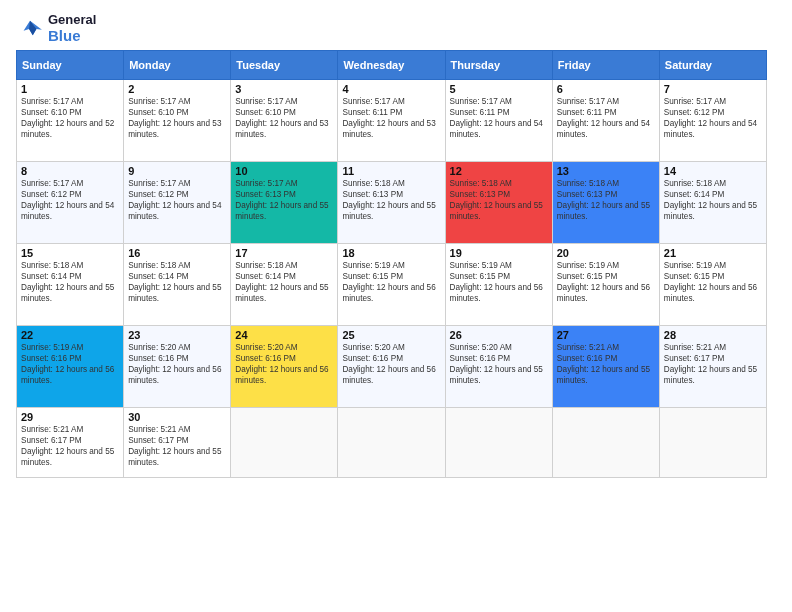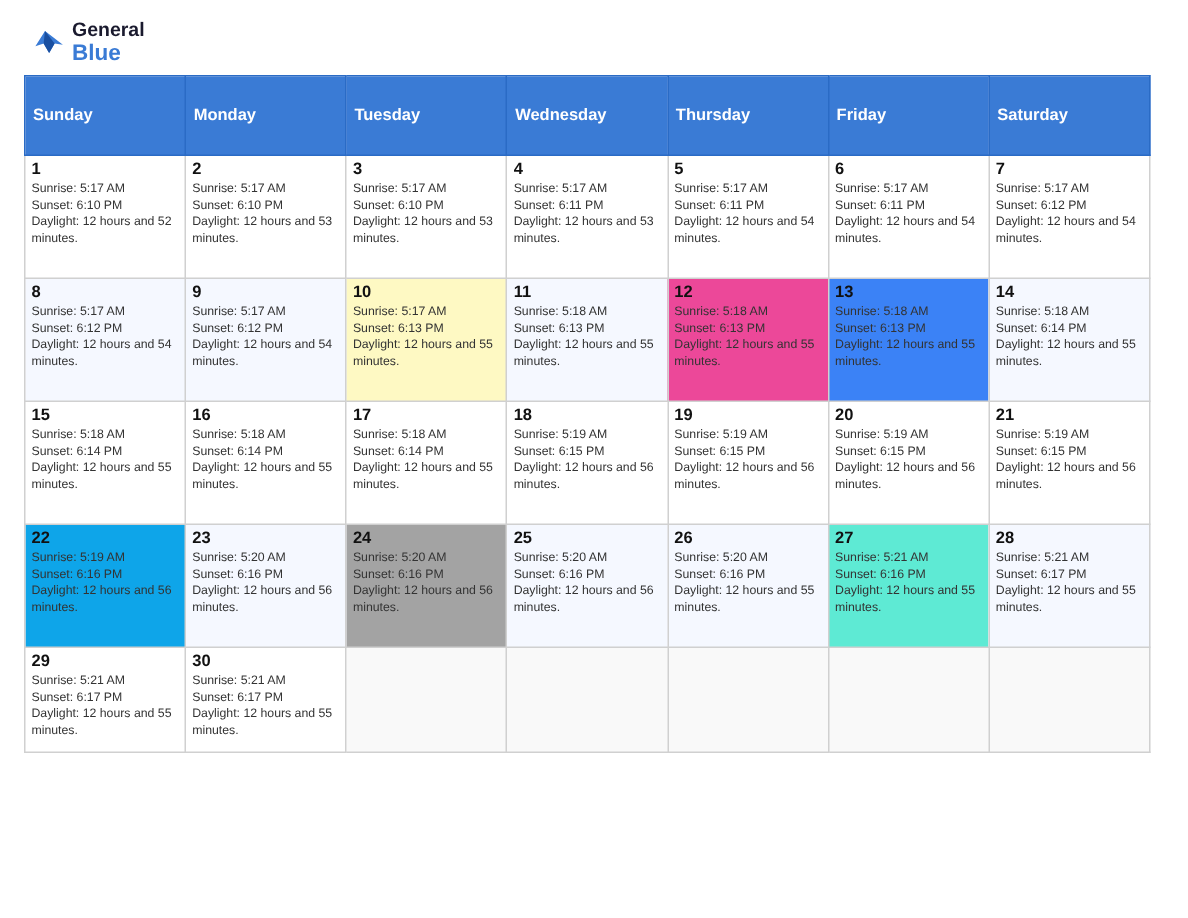--- a/index.html
+++ b/index.html
@@ -47,21 +47,21 @@
     .calendar {
       width: 100%;
       border-collapse: collapse;
       margin-top: 6px;
       font-size: 9px;
     }
     .calendar th {
       background: #3a7bd5;
       color: #fff;
       text-align: left;
-      padding: 20px 5px;
+      padding: 8px 5px;
       font-size: 11px;
       font-weight: bold;
       border: 1px solid #2a6bc5;
     }
     .calendar td {
       border: 1px solid #d0d0d0;
       vertical-align: top;
       padding: 3px 4px;
       width: calc(100% / 7);
       height: 82px;
@@ -191,37 +191,37 @@
         </div>
       </td>
           <td style="background: rgb(245, 248, 255);">
         <span class="day-num">9</span>
         <div class="day-info">
           Sunrise: 5:17 AM<br>
           Sunset: 6:12 PM<br>
           Daylight: 12 hours and 54 minutes.
         </div>
       </td>
-          <td style="background: #fef9c3;">
+          <td style="background: #14b8a6;">
         <span class="day-num">10</span>
         <div class="day-info">
           Sunrise: 5:17 AM<br>
           Sunset: 6:13 PM<br>
           Daylight: 12 hours and 55 minutes.
         </div>
       </td>
           <td style="background: rgb(245, 248, 255);">
         <span class="day-num">11</span>
         <div class="day-info">
           Sunrise: 5:18 AM<br>
           Sunset: 6:13 PM<br>
           Daylight: 12 hours and 55 minutes.
         </div>
       </td>
-          <td style="background: #ec4899; margin-left: 32px;">
+          <td style="background: #ef4444; margin-left: 32px;">
         <span class="day-num">12</span>
         <div class="day-info">
           Sunrise: 5:18 AM<br>
           Sunset: 6:13 PM<br>
           Daylight: 12 hours and 55 minutes.
         </div>
       </td>
           <td style="background: #3b82f6; margin-top: 35px;">
         <span class="day-num">13</span>
         <div class="day-info">
@@ -307,21 +307,21 @@
         </div>
       </td>
           <td style="background: rgb(245, 248, 255); margin-top: 38px;">
         <span class="day-num">23</span>
         <div class="day-info">
           Sunrise: 5:20 AM<br>
           Sunset: 6:16 PM<br>
           Daylight: 12 hours and 56 minutes.
         </div>
       </td>
-          <td style="background: #a3a3a3;">
+          <td style="background: #fde047;">
         <span class="day-num">24</span>
         <div class="day-info">
           Sunrise: 5:20 AM<br>
           Sunset: 6:16 PM<br>
           Daylight: 12 hours and 56 minutes.
         </div>
       </td>
           <td style="background: rgb(245, 248, 255);">
         <span class="day-num">25</span>
         <div class="day-info">
@@ -331,21 +331,21 @@
         </div>
       </td>
           <td style="background: rgb(245, 248, 255); margin-left: 13px;">
         <span class="day-num">26</span>
         <div class="day-info">
           Sunrise: 5:20 AM<br>
           Sunset: 6:16 PM<br>
           Daylight: 12 hours and 55 minutes.
         </div>
       </td>
-          <td style="background: #5eead4;">
+          <td style="background: #3b82f6;">
         <span class="day-num">27</span>
         <div class="day-info">
           Sunrise: 5:21 AM<br>
           Sunset: 6:16 PM<br>
           Daylight: 12 hours and 55 minutes.
         </div>
       </td>
           <td style="background: rgb(245, 248, 255);">
         <span class="day-num">28</span>
         <div class="day-info">

